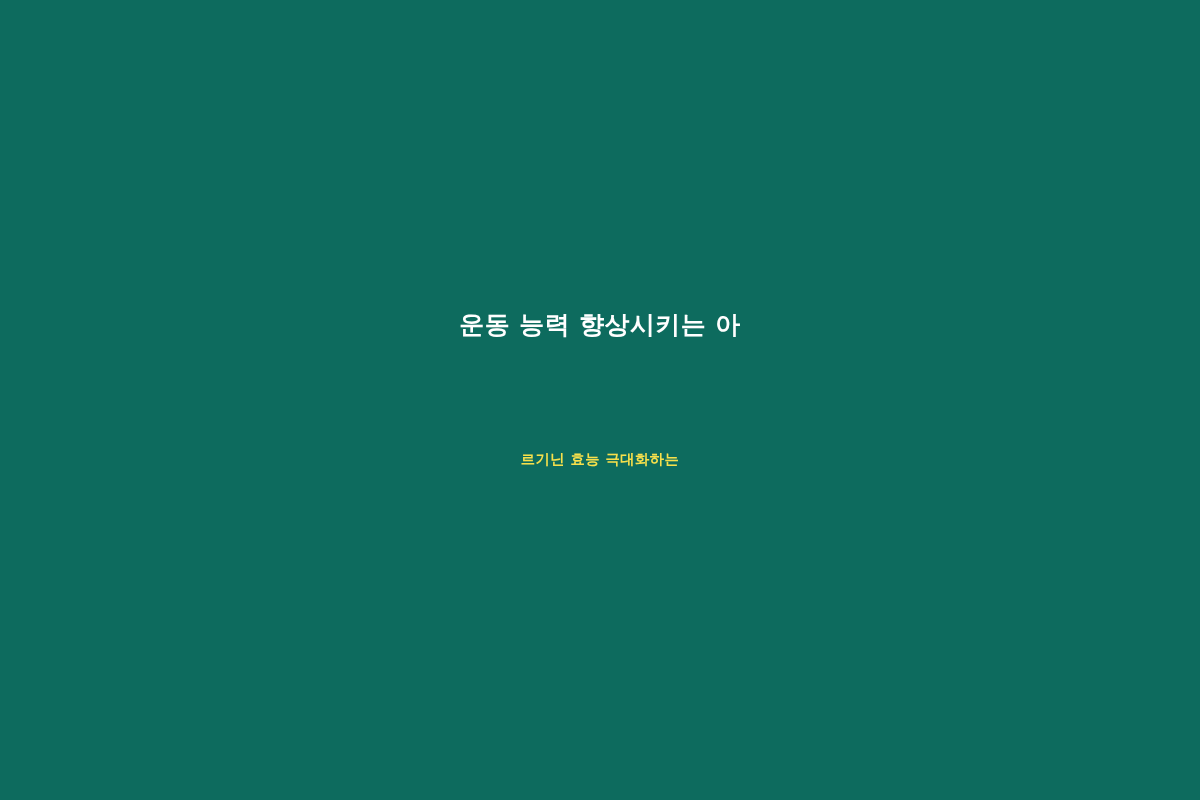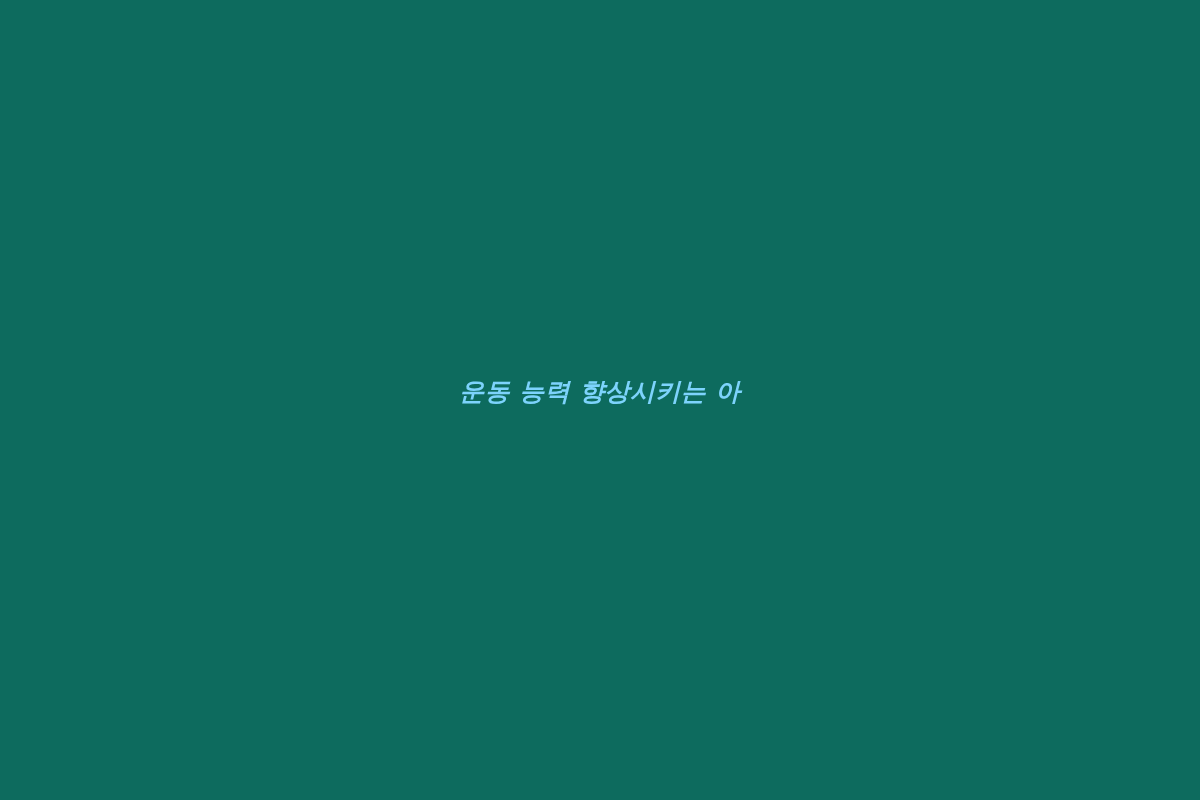--- a/index.html
+++ b/index.html
@@ -62,19 +62,20 @@
     font-size: 99px;
   }
 </style>
 </head>
 <body style="background: rgb(13, 107, 94);">
 
 <div id="title-card" style="background: rgb(13, 107, 94);">
 
   <div id="title-block">
 
-    <span class="title-line full" style="color: #7dd3fc; font-size: 24.9px; font-style: italic;">운동 능력 향상시키는 아</span>
+    <span class="title-line full" style="color: #ffffff; font-size: 24.9px;">운동 능력 향상시키는 아</span>
 
+    <span class="title-line full" style="color: rgb(247, 224, 75); font-size: 14.26px;">르기닌 효능 극대화하는</span>
 
 
   </div>
 
 </div>
 
 </body></html>

